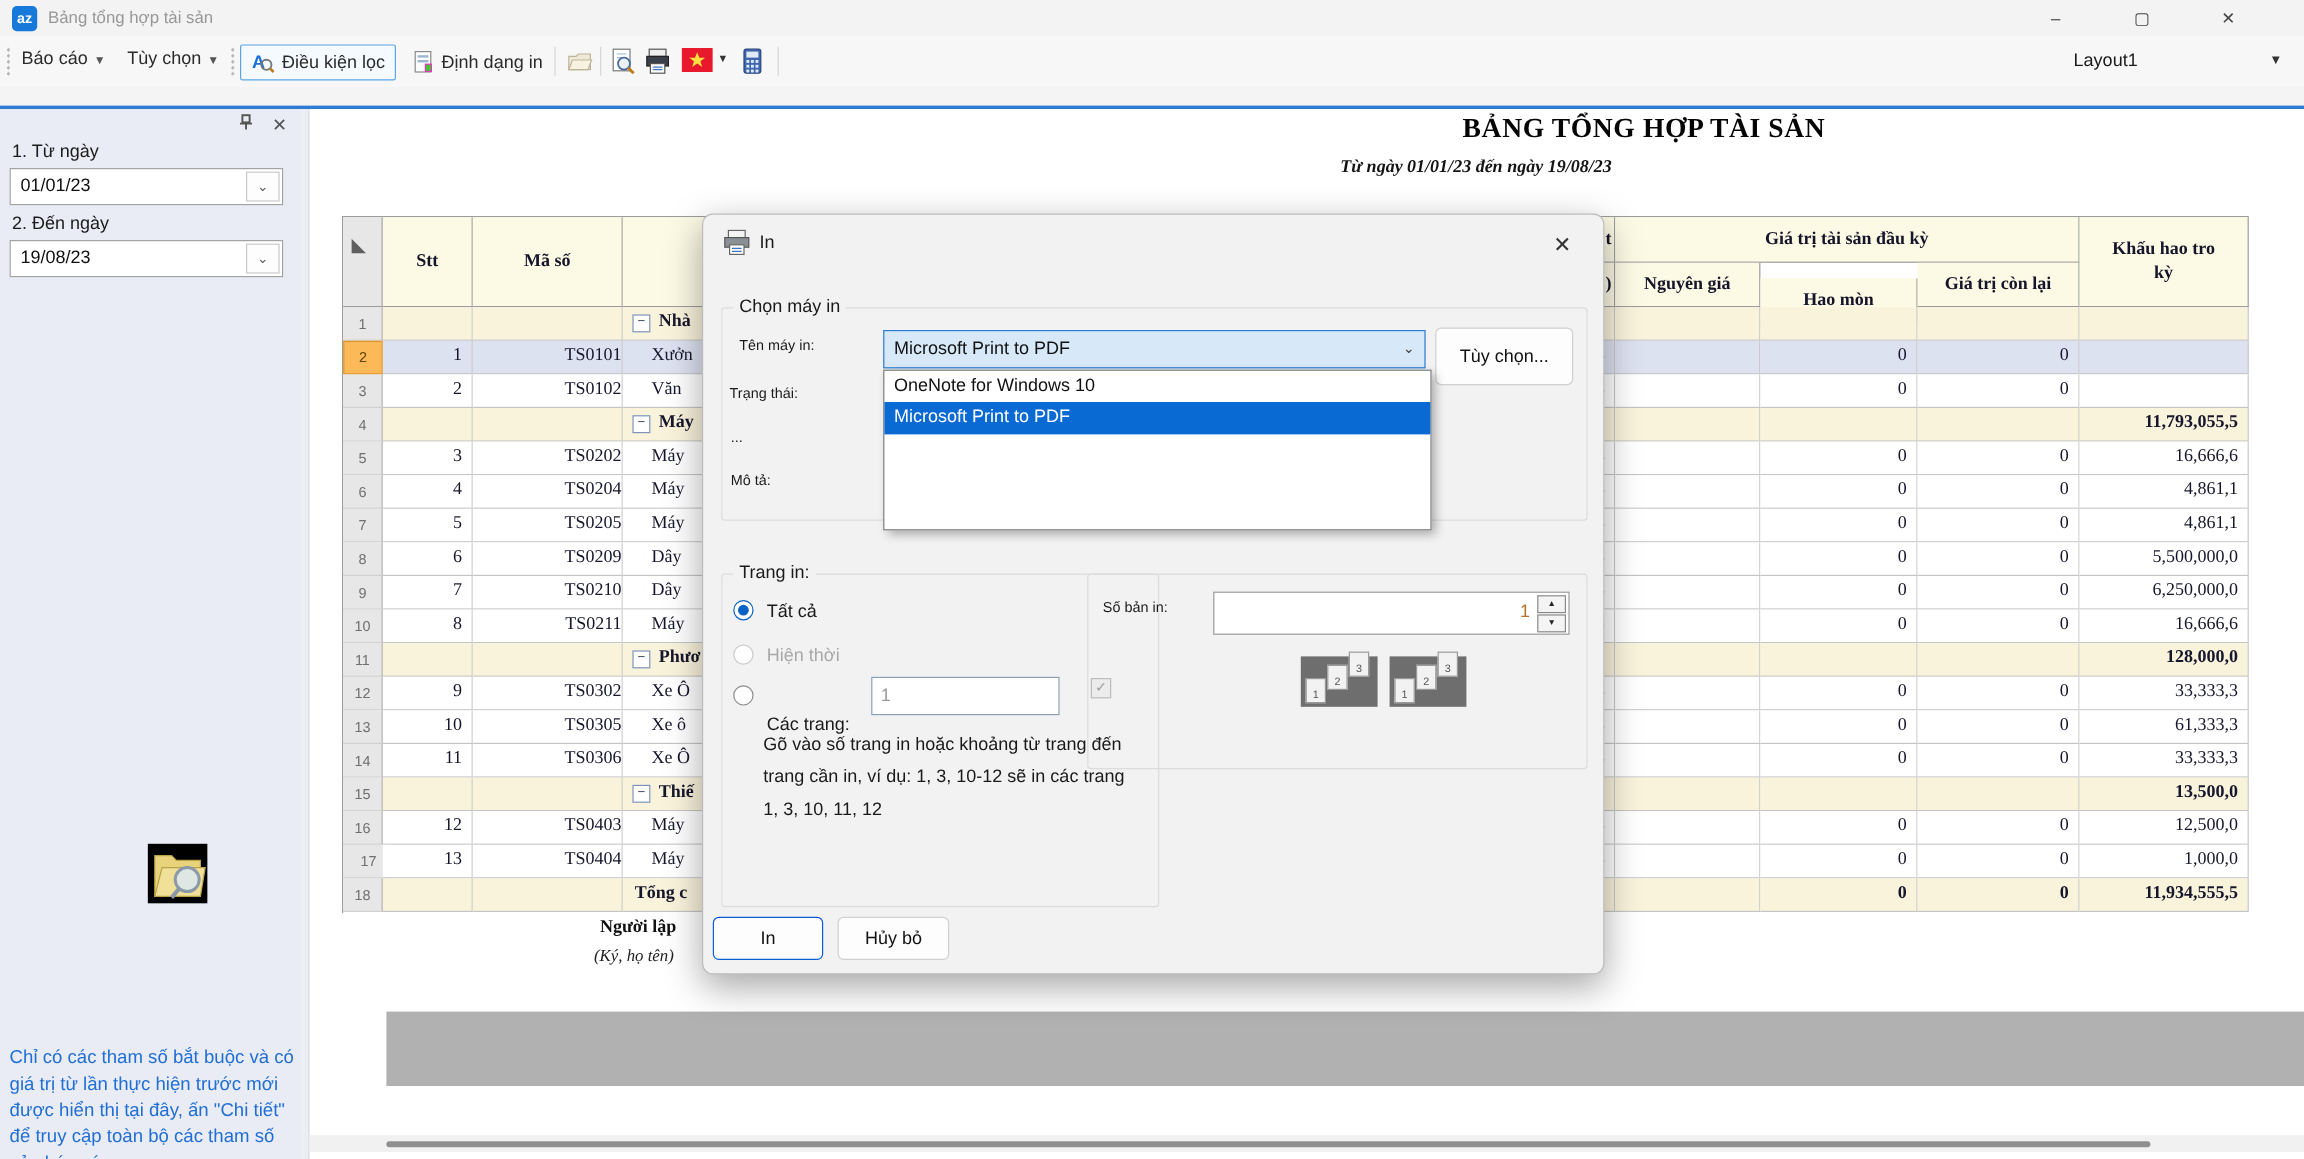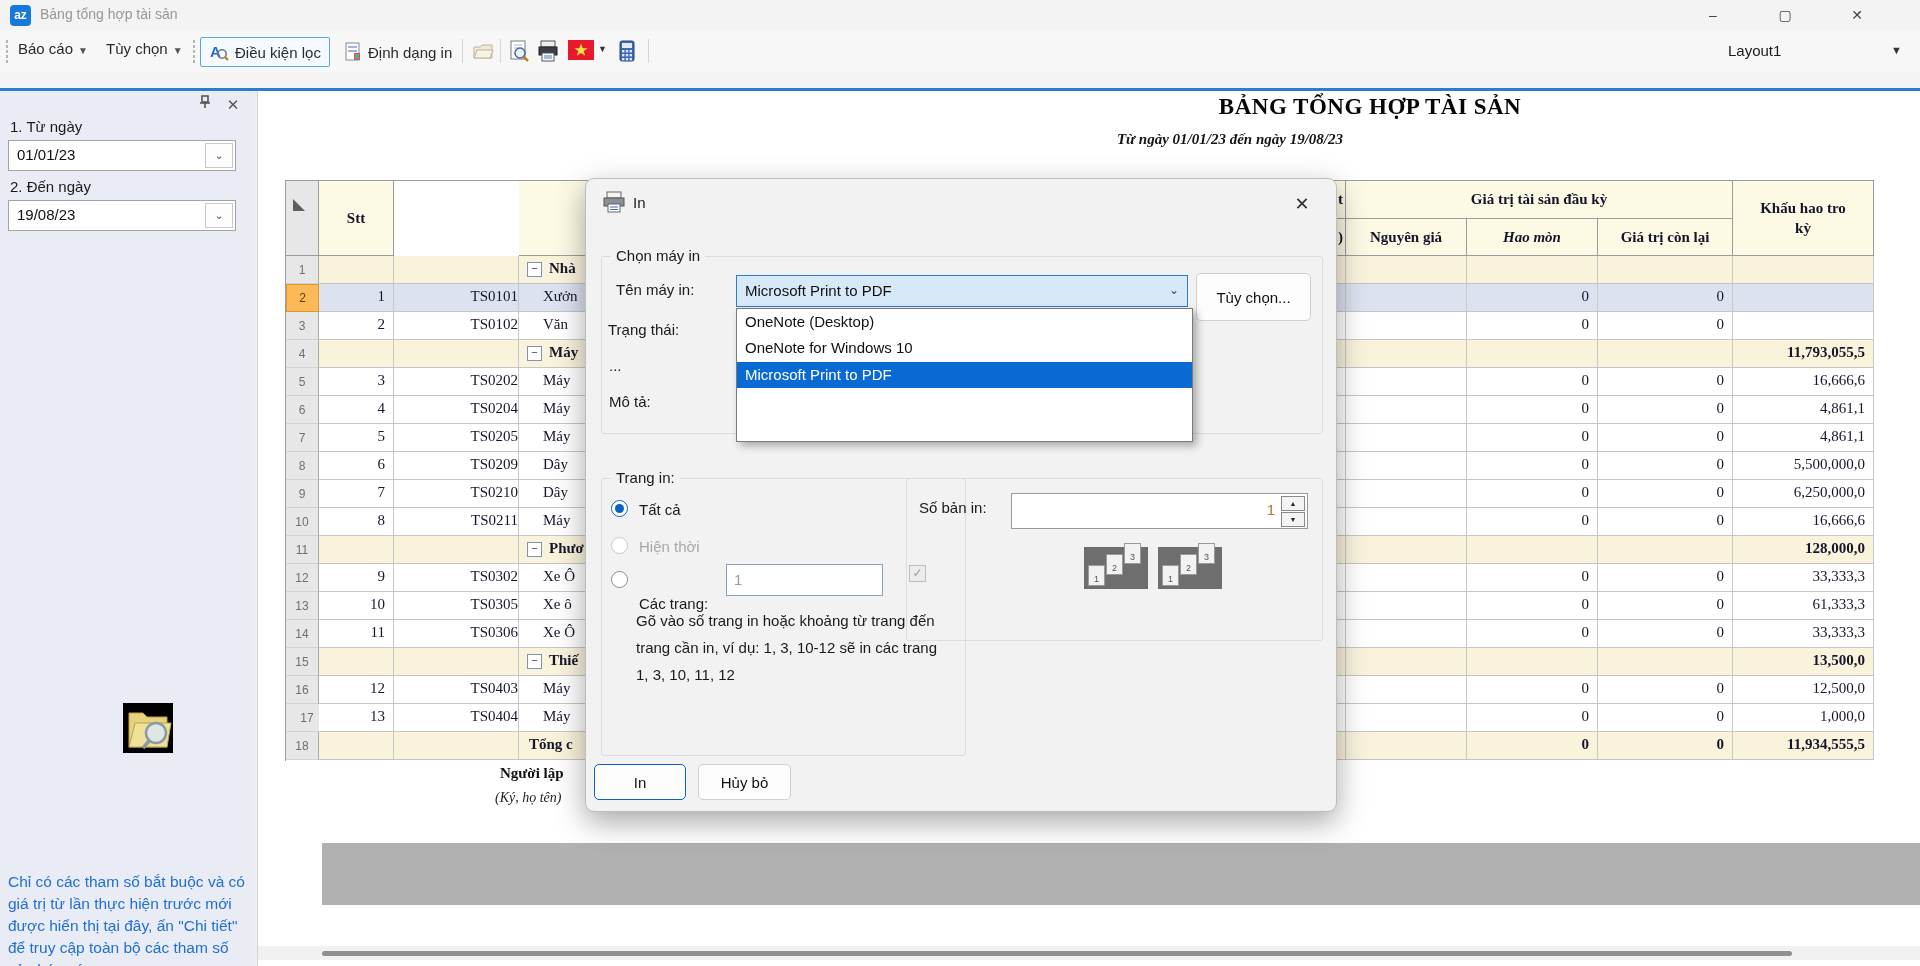--- a/index.html
+++ b/index.html
@@ -70,21 +70,21 @@
   .greyband{position:absolute;left:64px;top:752px;width:1598px;height:62px;background:#b1b1b1;}
   .hscroll{position:absolute;left:0;top:855px;width:1662px;height:14px;background:#f1f1f1;}
   .hthumb{position:absolute;left:64px;top:5px;width:1470px;height:5px;background:#8f8f8f;border-radius:3px;}
   
   .dialog{position:absolute;left:585px;top:178px;width:752px;height:634px;background:#f2f2f2;border:1px solid #bdbdbd;
           border-radius:9px;box-shadow:0 10px 30px rgba(0,0,0,.35);box-sizing:border-box;z-index:50;}
   .dlg-title{position:absolute;left:47px;top:15px;font-size:15px;color:#1a1a1a;}
   .dlg-close{position:absolute;right:22px;top:14px;font-size:18px;color:#333;width:24px;text-align:center;}
   .grp{position:absolute;border:1px solid #dcdcdc;border-radius:3px;box-sizing:border-box;}
   .grp-label{position:absolute;background:#f2f2f2;padding:0 5px;font-size:15px;color:#1a1a1a;}
-  .dlbl{position:absolute;font-size:15px;color:#1a1a1a;}
+  .dlbl{position:absolute;font-size:12px;color:#1a1a1a;}
   .combo{position:absolute;left:150px;top:96px;width:452px;height:32px;background:#d7e9f9;border:1px solid #2b7cd3;
          box-sizing:border-box;font-size:15px;color:#111;}
   .combo .val{position:absolute;left:8px;top:6px;}
   .combo .car{position:absolute;right:8px;top:7px;color:#444;font-size:12px;}
   .ddlist{position:absolute;left:150px;top:129px;width:455px;height:132px;background:#fff;border:1px solid #7a7a7a;
           box-shadow:4px 4px 8px rgba(0,0,0,.3);z-index:60;}
   .dd-item{height:26.4px;line-height:26px;padding-left:8px;font-size:15px;color:#111;white-space:nowrap;}
   .dd-item.selected{background:#0a6ad4;color:#fff;}
   .btn{position:absolute;background:#fdfdfd;border:1px solid #d0d0d0;border-radius:5px;box-sizing:border-box;
        display:flex;align-items:center;justify-content:center;font-size:15px;color:#111;}
@@ -234,26 +234,27 @@
   <div class="report">
     <div class="rtitle">BẢNG TỔNG HỢP TÀI SẢN</div>
     <div class="rsub">Từ ngày 01/01/23 đến ngày 19/08/23</div>
 
     <div class="grid">
 
       <div class="hc corner" style="left:0;top:0;width:33px;height:75px;">
           <span class="tri"></span>
         </div>
       <div class="hc" style="left:33px;top:0;width:75px;height:75px;">Stt</div>
+      <div class="hc" style="left:108px;top:0;width:125px;height:75px;">Mã số</div>
       <div class="hc" style="left:233px;top:0;width:797px;height:75px;"></div>
       <div class="hc" style="left:1030px;top:0;width:30px;height:38px;justify-content:flex-end;padding-right:2px;">t</div>
       <div class="hc" style="left:1030px;top:38px;width:30px;height:37px;justify-content:flex-end;padding-right:2px;">)</div>
       <div class="hc" style="left:1060px;top:0;width:387px;height:38px;">Giá trị tài sản đầu kỳ</div>
       <div class="hc" style="left:1060px;top:38px;width:121px;height:37px;">Nguyên giá</div>
-      <div class="hc" style="left:1181px;top:38px;width:131px;height:37px;font-style:italic;">Hao mòn</div>
+      <div class="hc" style="left:1181px;top:51px;width:131px;height:37px;">Hao mòn</div>
       <div class="hc" style="left:1312px;top:38px;width:135px;height:37px;">Giá trị còn lại</div>
       <div class="hc" style="left:1447px;top:0;width:141px;height:75px;flex-direction:column;line-height:20px;">
         <span>Khấu hao tro</span>
         <span>kỳ</span>
       </div>
       <div>
           <div class="grow group" style="top: 75px;">
             <div class="gc gut" style="left: 0px; width: 33px;">1</div>
             <div class="gc num" style="left: 33px; width: 75px;"></div>
             <div class="gc code" style="left: 108px; width: 125px;"></div>
@@ -478,21 +479,20 @@
     <div class="dlbl" style="left:30px;top:102px;">Tên máy in:</div>
     <div class="combo">
       <span class="val">Microsoft Print to PDF</span>
       <span class="car">⌄</span>
     </div>
     <div class="btn" style="left:610px;top:94px;width:115px;height:48px;">Tùy chọn...</div>
     <div class="dlbl" style="left:22px;top:142px;">Trạng thái:</div>
     <div class="dlbl" style="left:23px;top:178px;">...</div>
     <div class="dlbl" style="left:23px;top:214px;">Mô tả:</div>
     <div class="ddlist">
-        <div class="dd-item">OneNote (Desktop)</div>
         <div class="dd-item">OneNote for Windows 10</div>
         <div class="dd-item selected">Microsoft Print to PDF</div>
       </div>
 
     <div class="grp" style="left:15px;top:299px;width:365px;height:278px;"></div>
     <div class="grp-label" style="left:25px;top:290px;">Trang in:</div>
     <div class="radio on" style="left:25px;top:321px;"></div>
     <div class="rlbl" style="left:53px;top:322px;">Tất cả</div>
     <div class="radio dis" style="left:25px;top:358px;"></div>
     <div class="rlbl dis" style="left:53px;top:359px;">Hiện thời</div>

